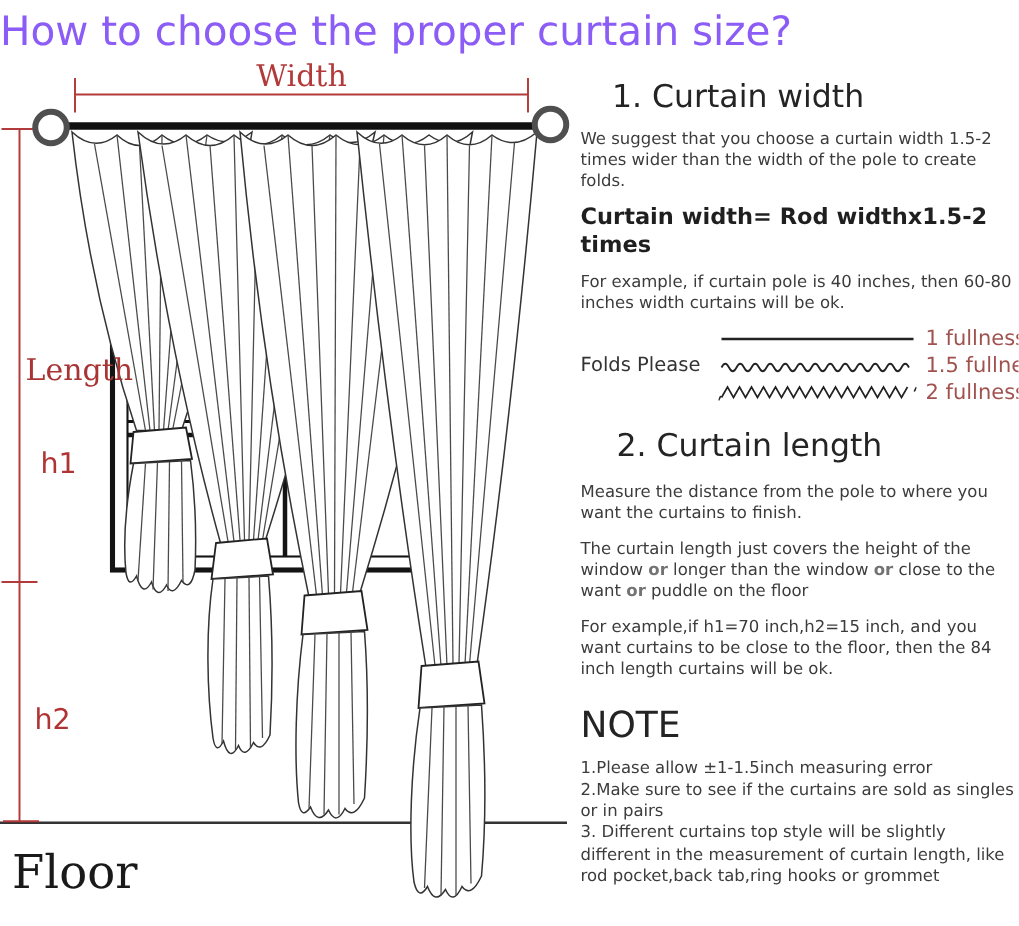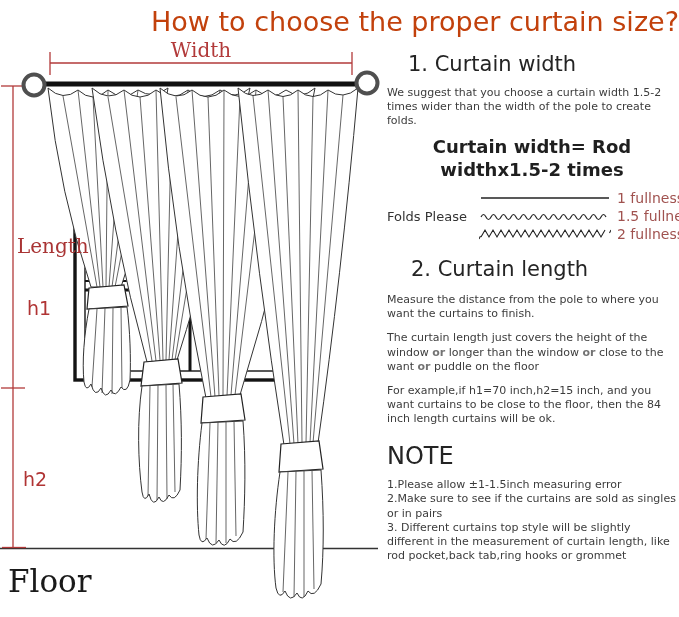--- a/index.html
+++ b/index.html
@@ -1,33 +1,33 @@
 <!DOCTYPE html>
 <html><head>
 <meta charset="utf-8">
 <style>
   html,body{margin:0;padding:0;background:#fff;}
   body{width:679px;height:617px;overflow:hidden;position:relative;
        font-family:"DejaVu Sans",sans-serif;color:#3c3c3c;}
   .page{position:absolute;inset:0;background:#fff;}
 
-  .title{position:absolute;top:6px;left:0;width:679px;text-align:right;
-         font-size:27px;font-weight:400;color:#c2410c;letter-spacing:0px;}
+  .title{position:absolute;top:6px;left:0;width:679px;text-align:left;
+         font-size:27px;font-weight:400;color:#8b5cf6;letter-spacing:0px;}
 
   
   .diagram{position:absolute;left:0;top:0;width:390px;height:518px;}
   .diagram svg{display:block;}
   .serif-label{font-family:"DejaVu Serif",serif;}
 
   
   .col{position:absolute;left:387px;top:52px;width:290px;}
   .h2{font-size:21px;font-weight:400;color:#242424;margin:0 0 10px 21px;}
   .h2b{font-size:21px;font-weight:400;color:#242424;margin:14px 0 12px 24px;}
   p{font-size:11px;line-height:1.28;margin:0 0 7px 0;color:#3c3c3c;}
-  .formula{font-weight:bold;font-size:18px;color:#1f1f1f;margin:2px 0 7px 0;text-align:center;}
+  .formula{font-weight:bold;font-size:15px;color:#1f1f1f;margin:2px 0 7px 0;}
   .b{font-weight:bold;color:#737373;}
   .note-h{font-size:24px;font-weight:400;color:#242424;margin:16px 0 8px 0;}
   .note-item{font-size:11px;line-height:1.3;color:#3c3c3c;}
 
   
   .folds{display:flex;align-items:center;margin:8px 0 4px 0;}
   .folds-label{font-size:13px;color:#333;width:92px;flex:0 0 92px;}
   .folds-rows{flex:1;}
   .folds-row{display:flex;align-items:center;height:18px;}
   .folds-row svg{flex:0 0 132px;margin-right:6px;}
@@ -161,20 +161,21 @@
       <text x="23" y="486" font-size="19" fill="#b03434">h2</text>
       <text x="8" y="592" class="serif-label" font-size="31" fill="#1a1a1a">Floor</text>
     </svg>
   </div>
 
   <div class="col">
 
     <div class="h2">1. Curtain width</div>
     <p>We suggest that you choose a curtain width 1.5-2 times wider than the width of the pole to create folds.</p>
     <p class="formula">Curtain width= Rod widthx1.5-2 times</p>
+    <p>For example, if curtain pole is 40 inches, then 60-80 inches width curtains will be ok.</p>
 
     <div class="folds">
       <div class="folds-label">Folds Please</div>
       <div class="folds-rows">
         <div class="folds-row">
           <svg width="132" height="16" viewBox="0 0 132 16">
             <path d="M2,8 H130" stroke="#222" stroke-width="1.6" fill="none"></path>
           </svg>
           <span class="fullness">1 fullness</span>
         </div>

